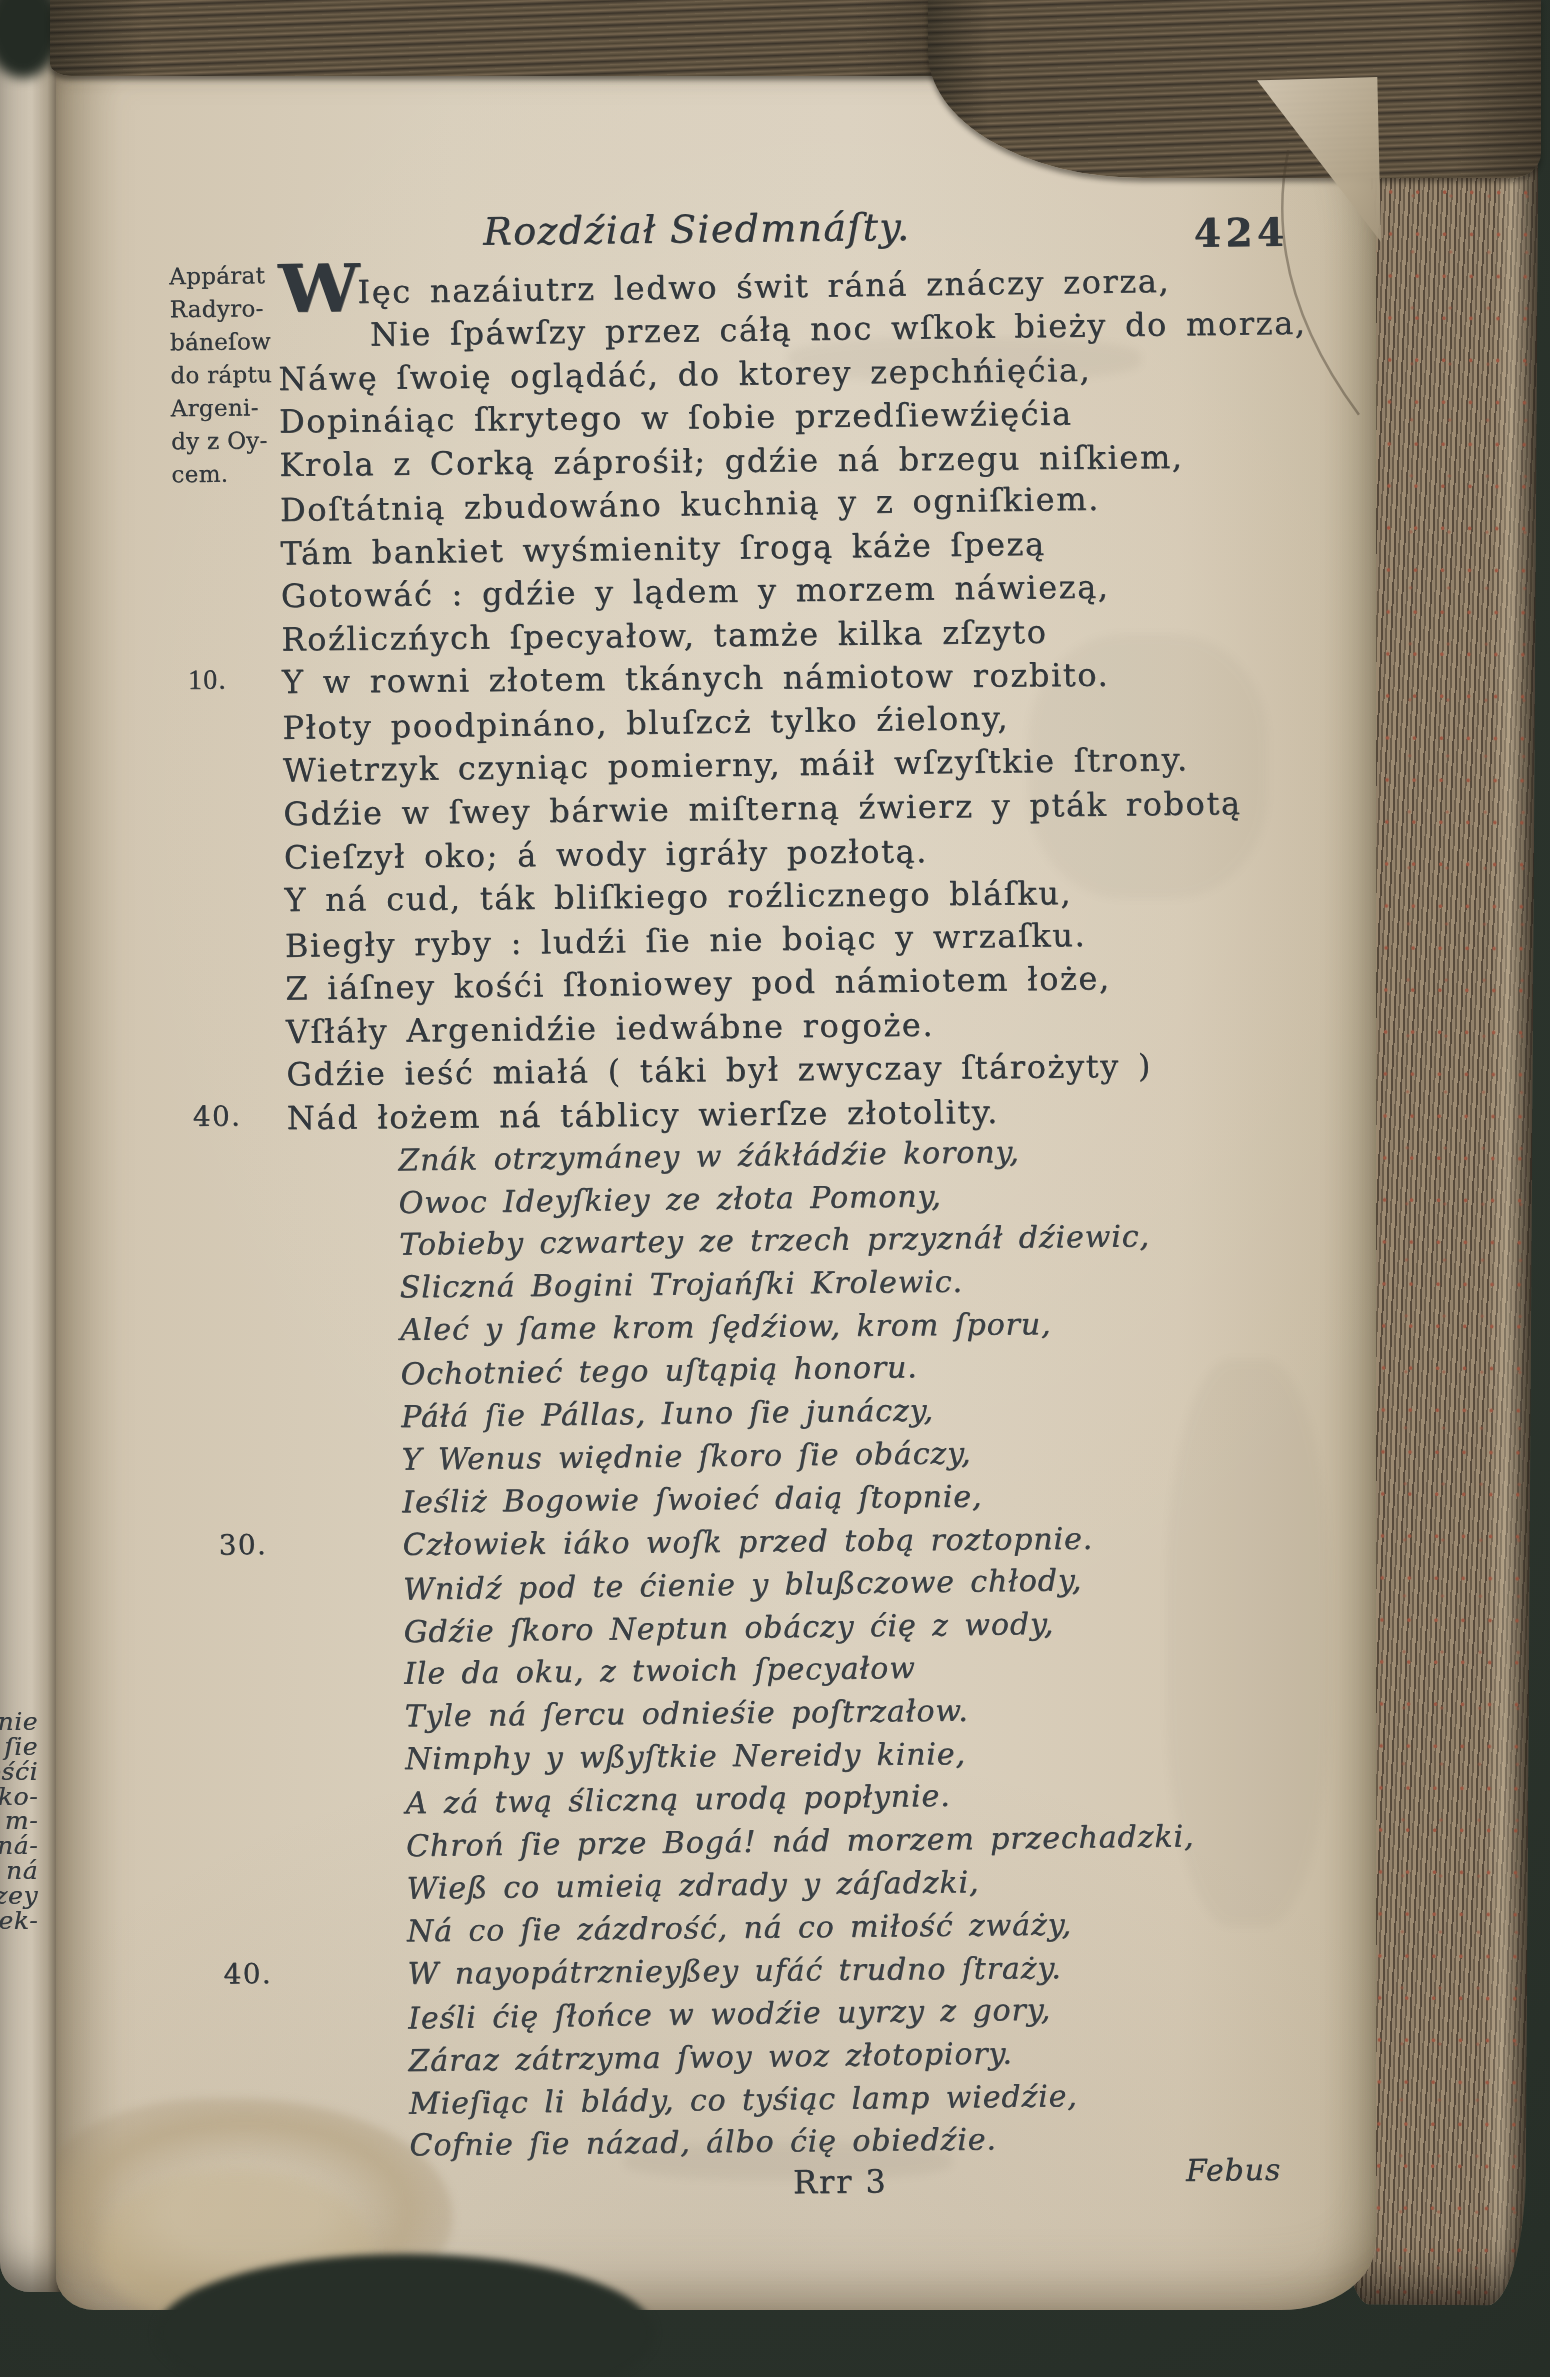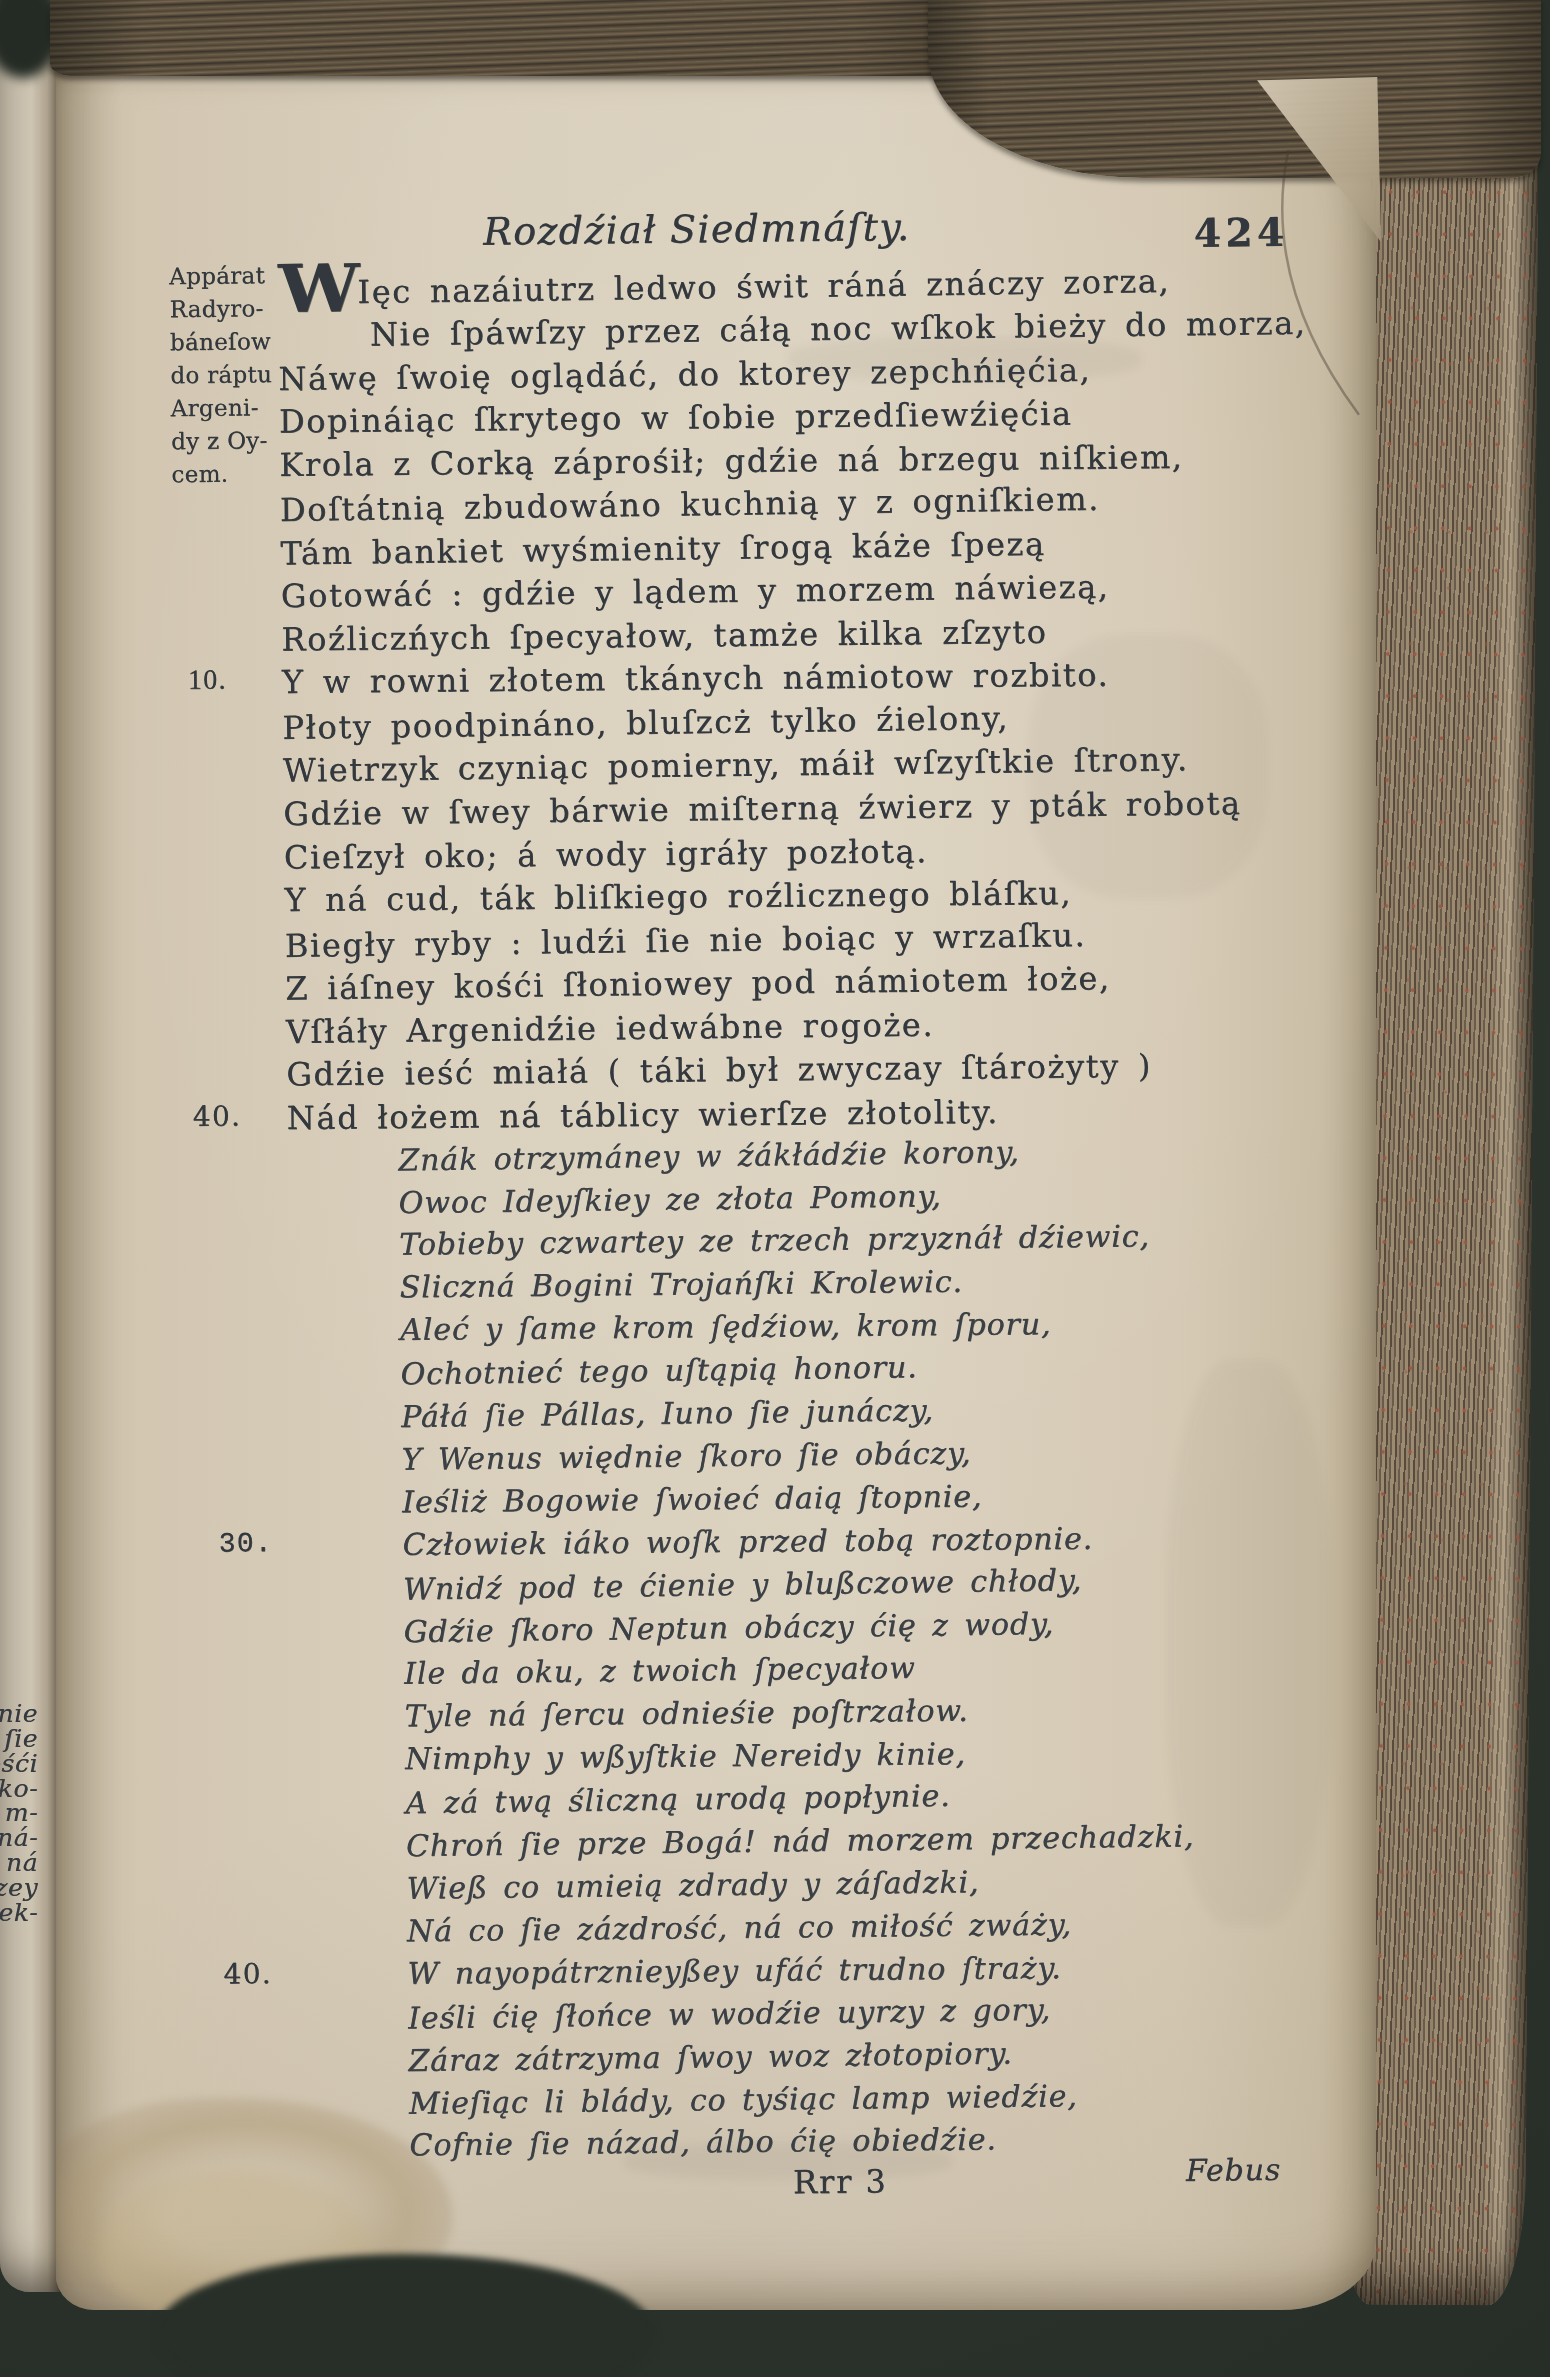--- a/index.html
+++ b/index.html
@@ -8,21 +8,21 @@
     font-family:"DejaVu Serif","Liberation Serif",serif;}
 
   
   .left-strip{position:absolute;left:0;top:0;width:61px;height:2292px;z-index:2;
     background:linear-gradient(90deg,#c9bfae 0%,#cfc5b3 52%,#b7ab96 78%,#8a7f6b 92%,#57503f 100%);
     border-bottom-left-radius:30px;
     box-shadow:inset 0 -32px 44px -19px rgba(40,36,28,.65), inset 0 25px 38px -19px rgba(40,36,28,.55);}
   .tl-blob{position:absolute;left:-15px;top:-23px;width:76px;height:101px;z-index:3;
     background:#242b24;border-radius:50%;filter:blur(5.7px);}
 
-  .frags{position:absolute;left:0;top:4px;width:42px;height:1678px;z-index:3;}
+  .frags{position:absolute;left:0;top:12px;width:42px;height:1678px;z-index:3;}
   .frag{position:absolute;right:3.8px;white-space:nowrap;font-style:italic;
     font-size:25px;color:#343a3f;letter-spacing:0.6px;text-shadow:0.3px 0.3px 0.3px rgba(40,44,48,.7);}
 
   
   .top-band{position:absolute;z-index:4;
     background:
       linear-gradient(90deg, rgba(25,25,20,.45), transparent 10%, transparent 86%, rgba(30,26,20,.40)),
       repeating-linear-gradient(178deg,#6e604b 0px,#4e4434 3.2px,#75654f 5.7px,#3b342a 8.8px,#685a46 12px);
     box-shadow:0 3.2px 5px rgba(20,18,14,.45);}
   .top-band.main{left:50px;top:0;width:934px;height:76px;
@@ -240,21 +240,21 @@
         <div class="line verse" style="top: 1395px; left: 398px; transform: rotate(-0.07deg);">
         <span class="txt">Páłá ſie Pállas, Iuno ſie junáczy,</span>
       </div>
         <div class="line verse" style="top: 1438px; left: 398px; transform: rotate(0deg);">
         <span class="txt">Y Wenus więdnie ſkoro ſie obáczy,</span>
       </div>
         <div class="line verse" style="top: 1481px; left: 398px; transform: rotate(0.07deg);">
         <span class="txt">Ieśliż Bogowie ſwoieć daią ſtopnie,</span>
       </div>
         <div class="line verse" style="top: 1524px; left: 398px; transform: rotate(0.14deg);">
-        <span class="num" style="left: -184px; font-family: Liberation Mono, monospace;">30.</span><span class="txt">Człowiek iáko woſk przed tobą roztopnie.</span>
+        <span class="num" style="left: -184px;">30.</span><span class="txt">Człowiek iáko woſk przed tobą roztopnie.</span>
       </div>
         <div class="line verse" style="top: 1567px; left: 398px; transform: rotate(-0.14deg);">
         <span class="txt">Wnidź pod te ćienie y blußczowe chłody,</span>
       </div>
         <div class="line verse" style="top: 1610px; left: 398px; transform: rotate(-0.07deg);">
         <span class="txt">Gdźie ſkoro Neptun obáczy ćię z wody,</span>
       </div>
         <div class="line verse" style="top: 1652px; left: 398px; transform: rotate(0deg);">
         <span class="txt">Ile da oku, z twoich ſpecyałow</span>
       </div>

